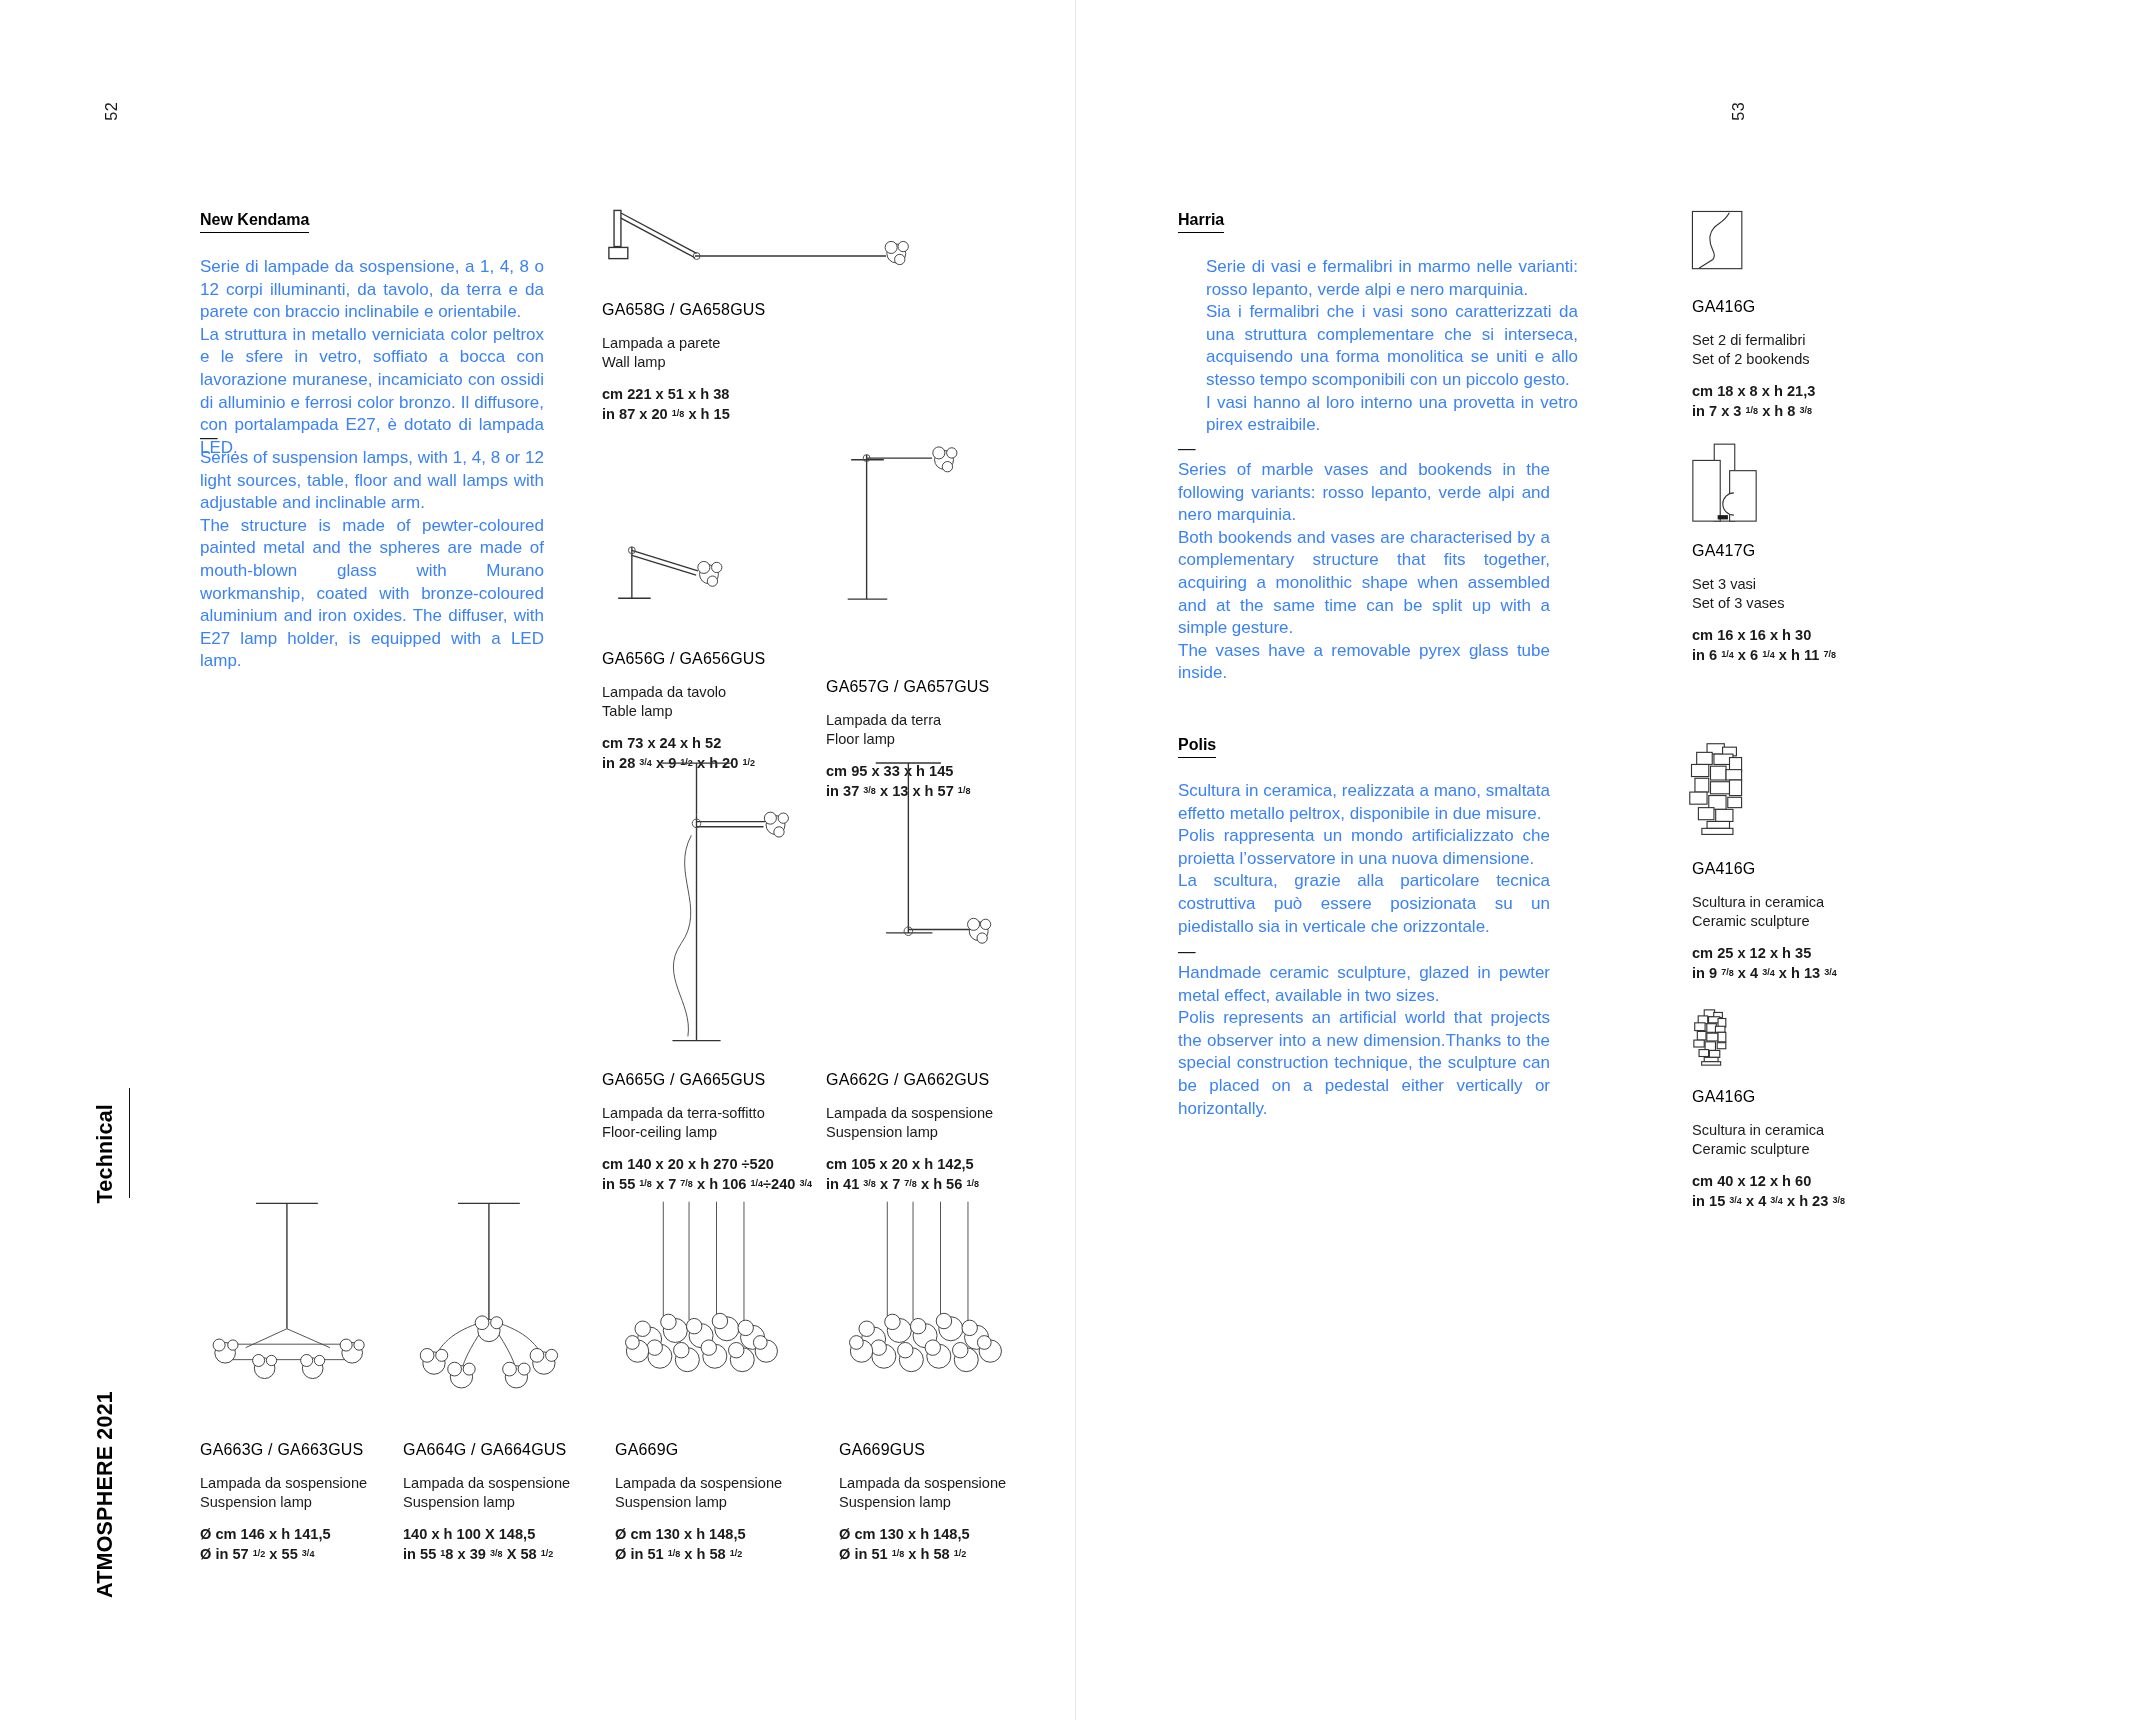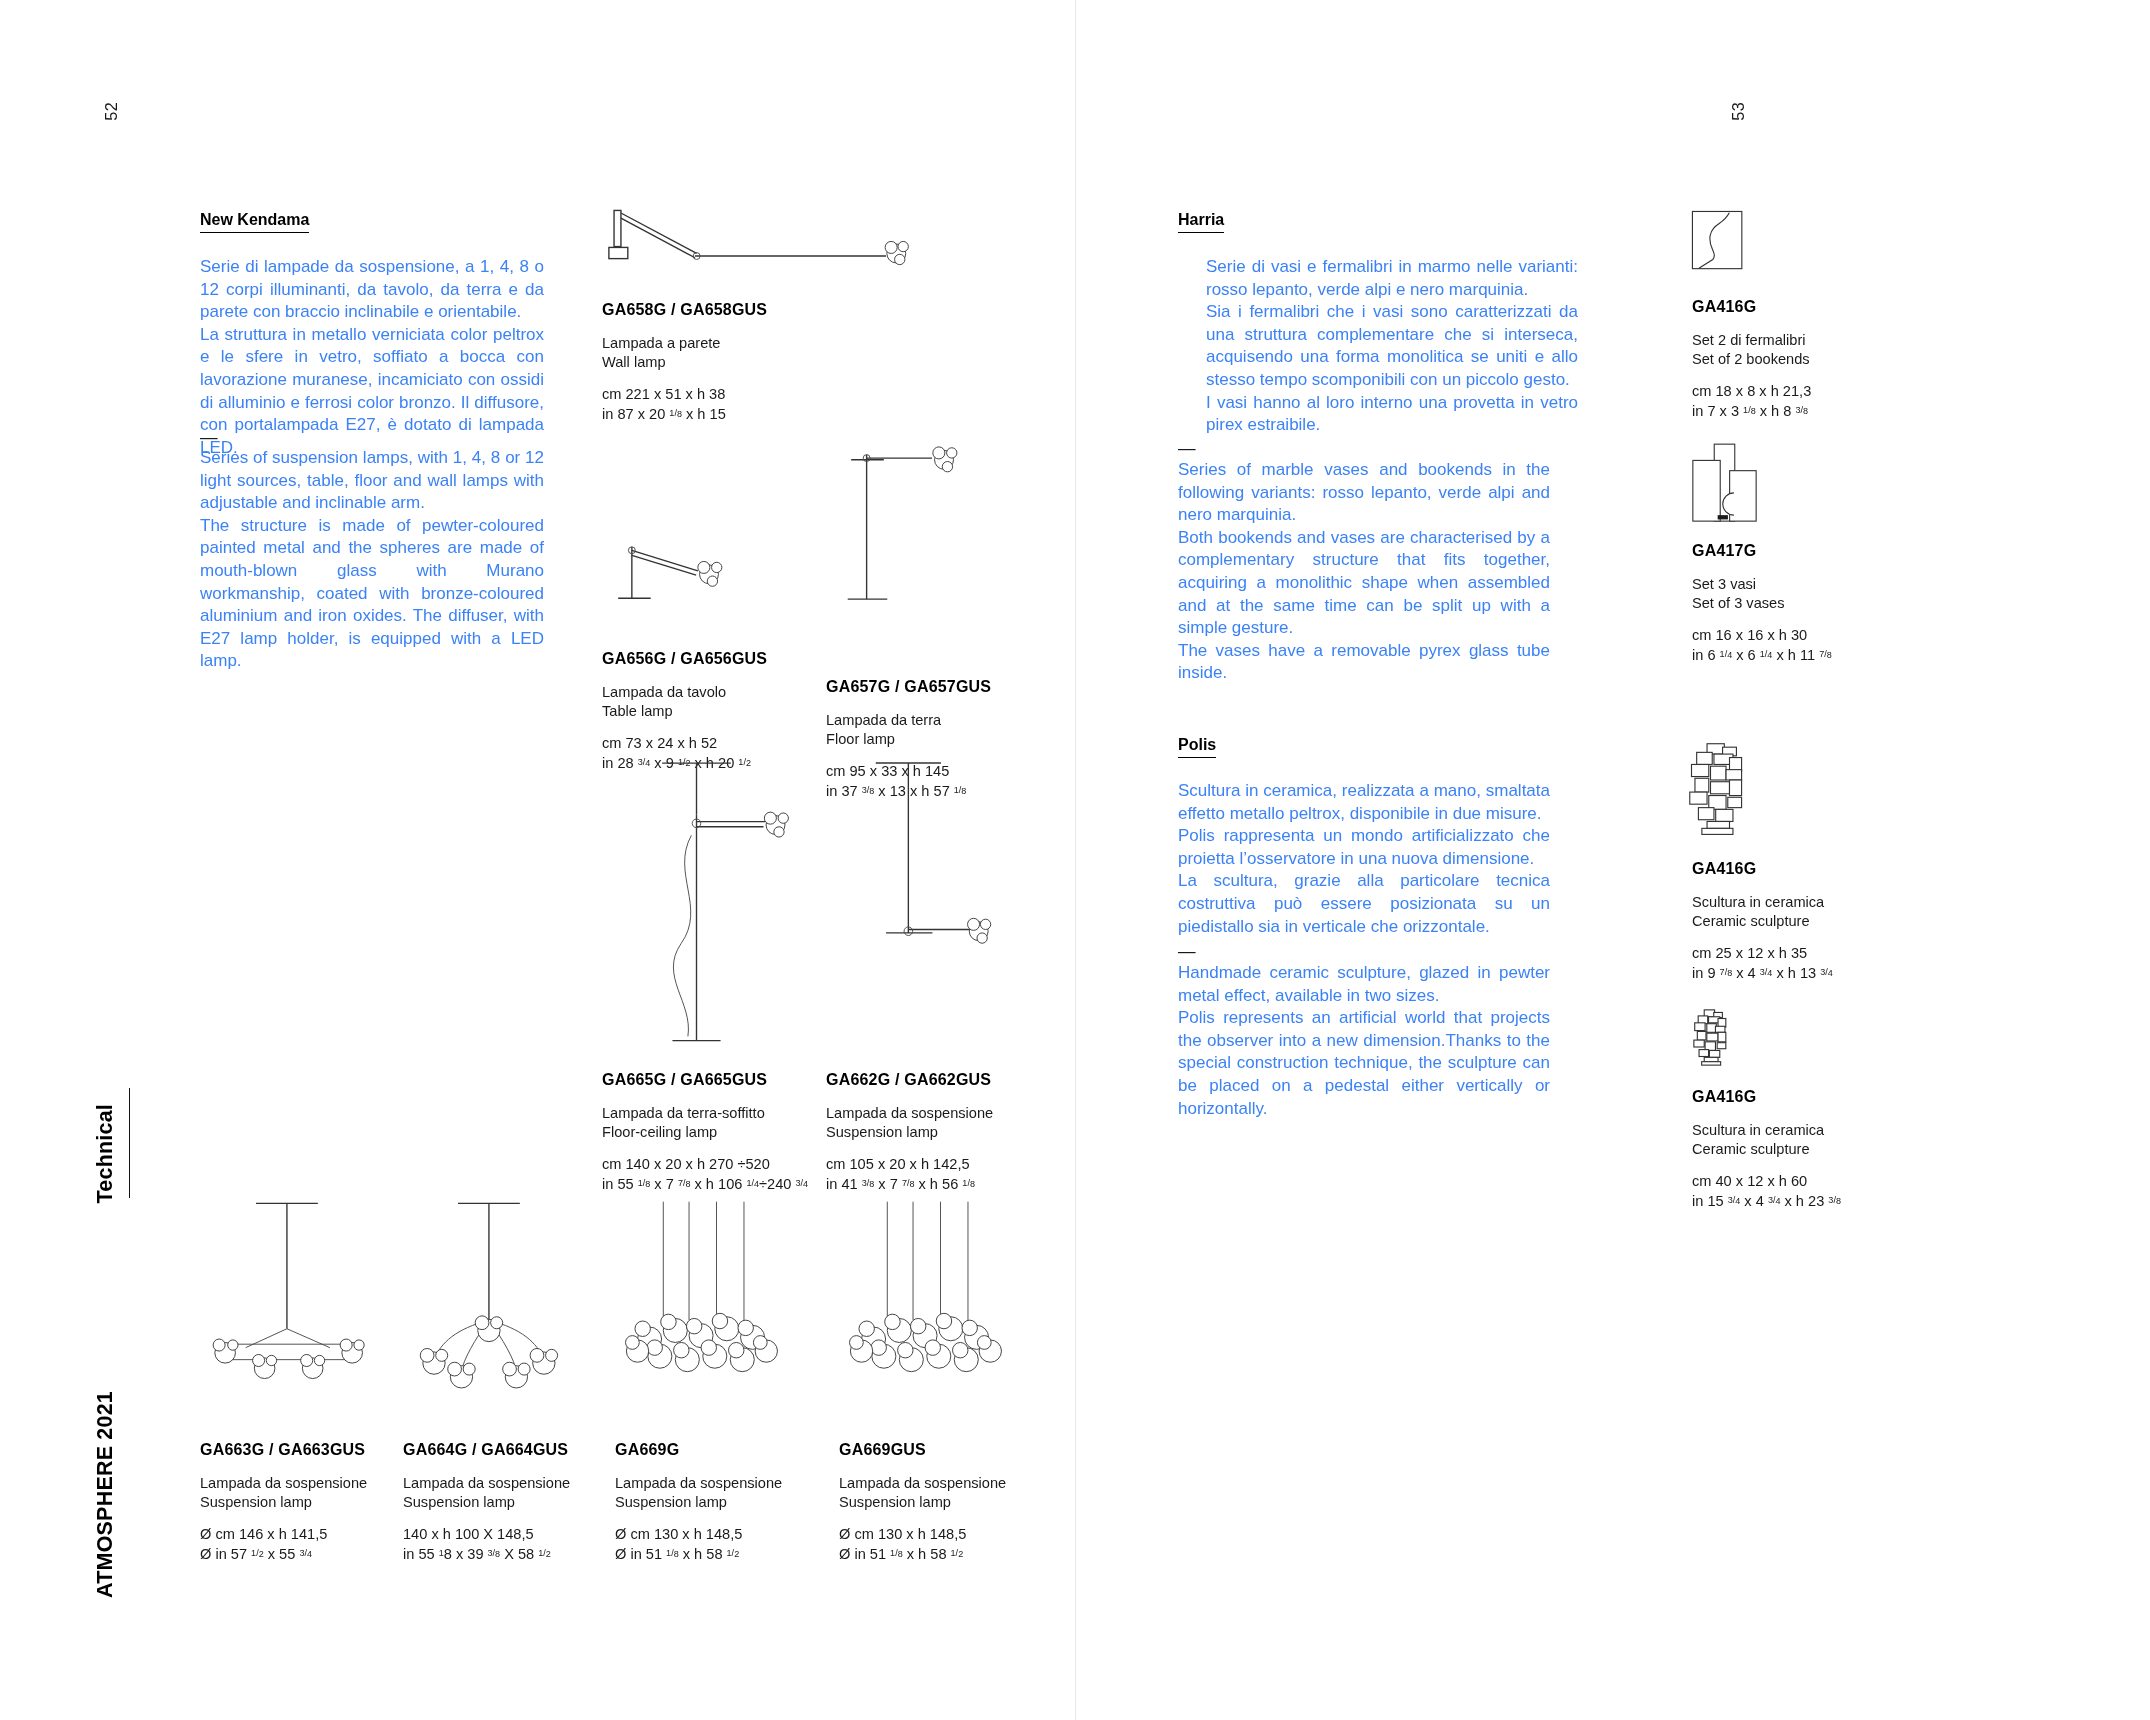--- a/index.html
+++ b/index.html
@@ -35,23 +35,23 @@
   }
   .body-copy{
     position:absolute;font-size:17px;line-height:1.33;color:#3b82f6;
     text-align:justify;text-justify:inter-word;
   }
   .body-copy p{margin:0;}
   .dash{position:absolute;font-size:17.6px;line-height:1.1;color:#1a1a1a;}
 
   
   .cap{position:absolute;}
-  .cap .code{font-size:16px;font-weight:700;color:#000;letter-spacing:0.2px;white-space:nowrap;}
+  .cap .code{font-size:16px;font-weight:400;color:#000;letter-spacing:0.2px;white-space:nowrap;}
   .cap .names{margin-top:14.6px;font-size:14.6px;line-height:1.36;color:#1a1a1a;white-space:nowrap;}
-  .cap .dims{margin-top:12px;font-size:14.6px;line-height:1.36;color:#1a1a1a;white-space:nowrap;}
+  .cap .dims{margin-top:12px;font-size:14.6px;line-height:1.36;color:#1a1a1a;white-space:nowrap;font-weight:bold;}
   .frac{font-size:.62em;vertical-align:.30em;}
   .frac .dn{vertical-align:-.12em;font-size:1em;}
 
   
   .dwg{position:absolute;}
   svg{display:block;overflow:visible;}
   .ln{stroke:#333;stroke-width:1.6;fill:none;}
   .ln-thin{stroke:#4a4a4a;stroke-width:1.1;fill:none;}
   .ln-sphere{stroke:#3a3a3a;stroke-width:1.1;fill:#fff;}
   .ln-box{stroke:#333;stroke-width:1.3;fill:#fff;}

